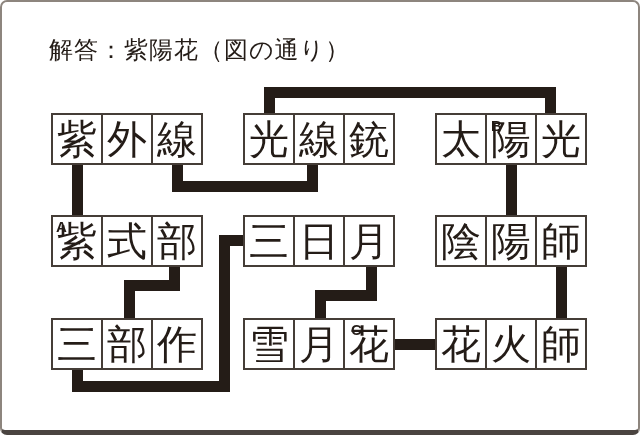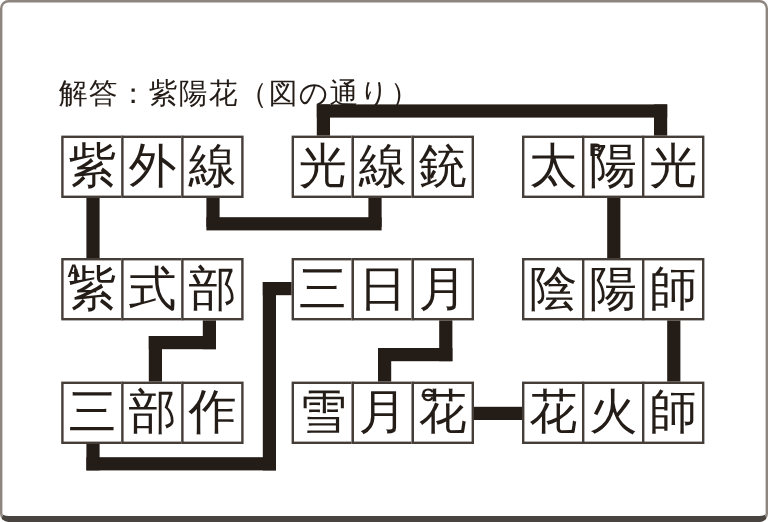--- a/index.html
+++ b/index.html
@@ -17,21 +17,21 @@
     position:absolute;left:0;top:0;width:640px;height:435px;
     box-sizing:border-box;
     border:2px solid var(--framegray);
     border-bottom:5px solid var(--framedark);
     border-radius:7px;
     background:#ffffff;
   }
   .title{
     position:absolute;left:49px;top:37px;
     font-size:24px;line-height:1.1;color:var(--ink);
-    font-weight:500;letter-spacing:1px;white-space:nowrap;margin-top:29px;
+    font-weight:500;letter-spacing:1px;white-space:nowrap;
   }
   .seg{position:absolute;background:var(--ink);z-index:1;}
   .word{position:absolute;display:flex;z-index:2;}
   .cell{
     width:52px;height:52px;box-sizing:border-box;
     border:2px solid var(--cellborder);
     margin-left:-2px;background:#ffffff;
     display:flex;align-items:center;justify-content:center;
     font-size:40px;line-height:1;color:var(--ink);
     position:relative;

